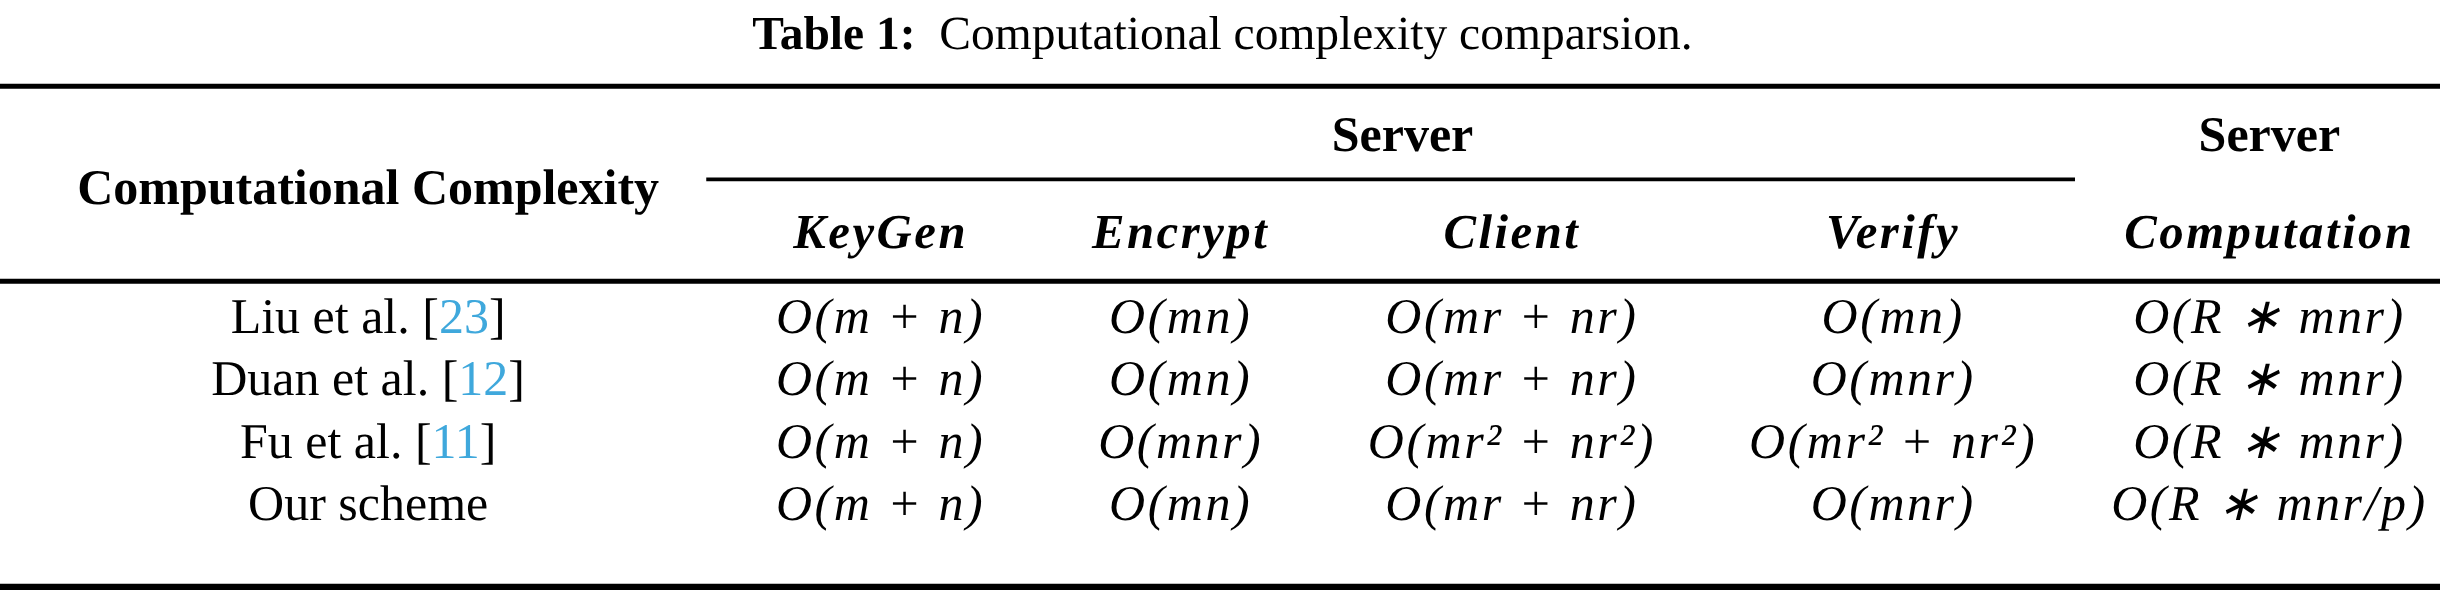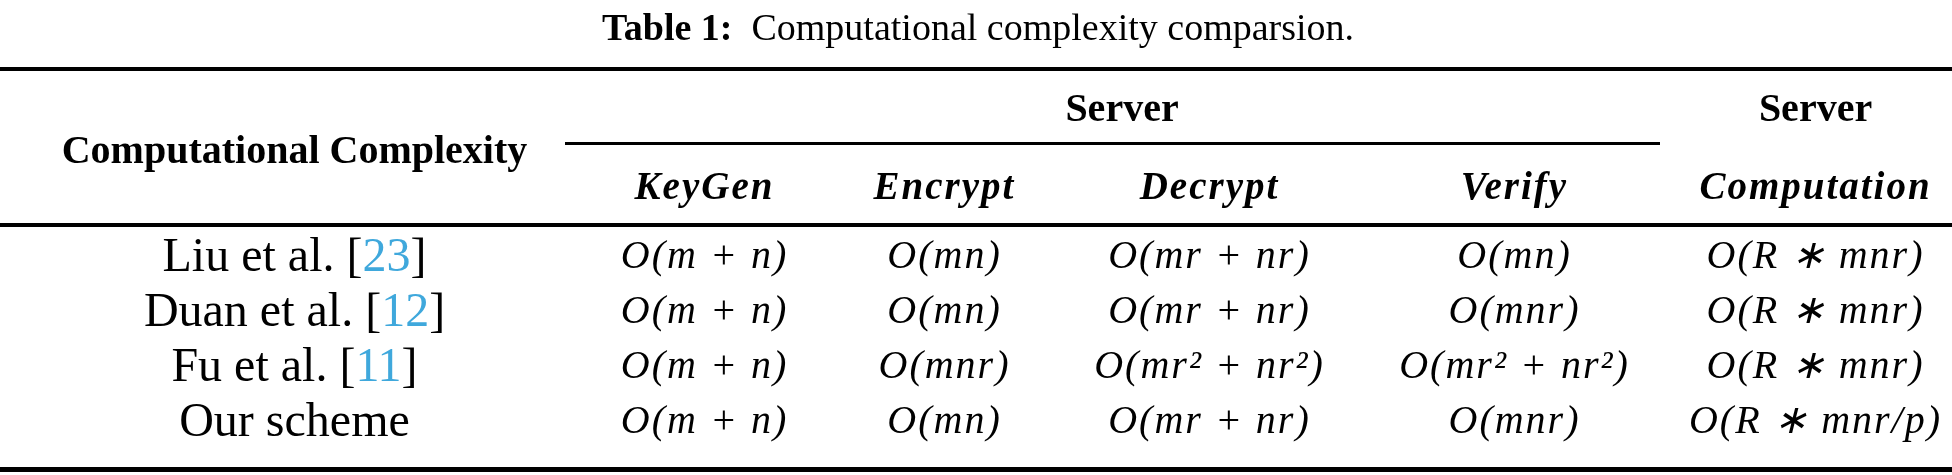--- a/index.html
+++ b/index.html
@@ -56,21 +56,21 @@
     padding: 0;
     overflow: hidden;
     white-space: nowrap;
   }
   .row-group-hdr    { height: 73px; }
   .row-col-hdr      { height: 83px; margin-left: 47px; }
   .row-body         { height: 50px; }
   .corner-hdr  { font-weight: bold; font-size: 40px; }
   .group-hdr   { font-weight: bold; font-size: 40px; }
   .op-hdr      { font-weight: bold; font-style: italic; font-size: 39px; letter-spacing: 2px; }
-  .row-label   { font-size: 48px; }
+  .row-label   { font-size: 40px; }
   .math        { font-style: italic; font-size: 40px; letter-spacing: 2px; }
   .cite {
     color: var(--cite, #3FA8DC);
     cursor: pointer;
   }
 </style>
 </head>
 <body>
 
 <div class="page" style="--bg: #FFFFFF; --fg: #000000; --rule: #000000; --cite: #3FA8DC;">
@@ -95,21 +95,21 @@
     </colgroup>
     <tbody>
       <tr class="row-group-hdr">
         <td rowspan="2" class="corner-hdr">Computational Complexity</td>
         <td colspan="4" class="group-hdr">Server</td>
         <td class="group-hdr">Server</td>
       </tr>
       <tr class="row-col-hdr">
         <td class="op-hdr">KeyGen</td>
         <td class="op-hdr">Encrypt</td>
-        <td class="op-hdr">Decrypt</td>
+        <td class="op-hdr">Client</td>
         <td class="op-hdr">Verify</td>
         <td class="op-hdr">Computation</td>
       </tr>
 
       <tr class="row-body">
         <td class="row-label"><span>Liu et al. [</span><span class="cite">23</span><span>]</span></td>
         <td class="math">O(m + n)</td>
         <td class="math">O(mn)</td>
         <td class="math">O(mr + nr)</td>
         <td class="math">O(mn)</td>

